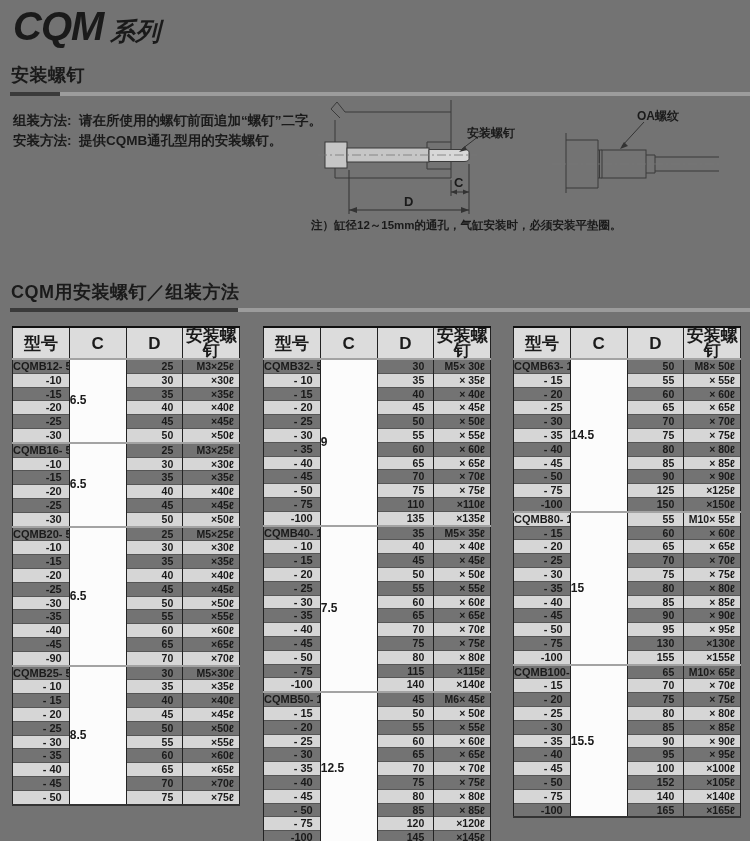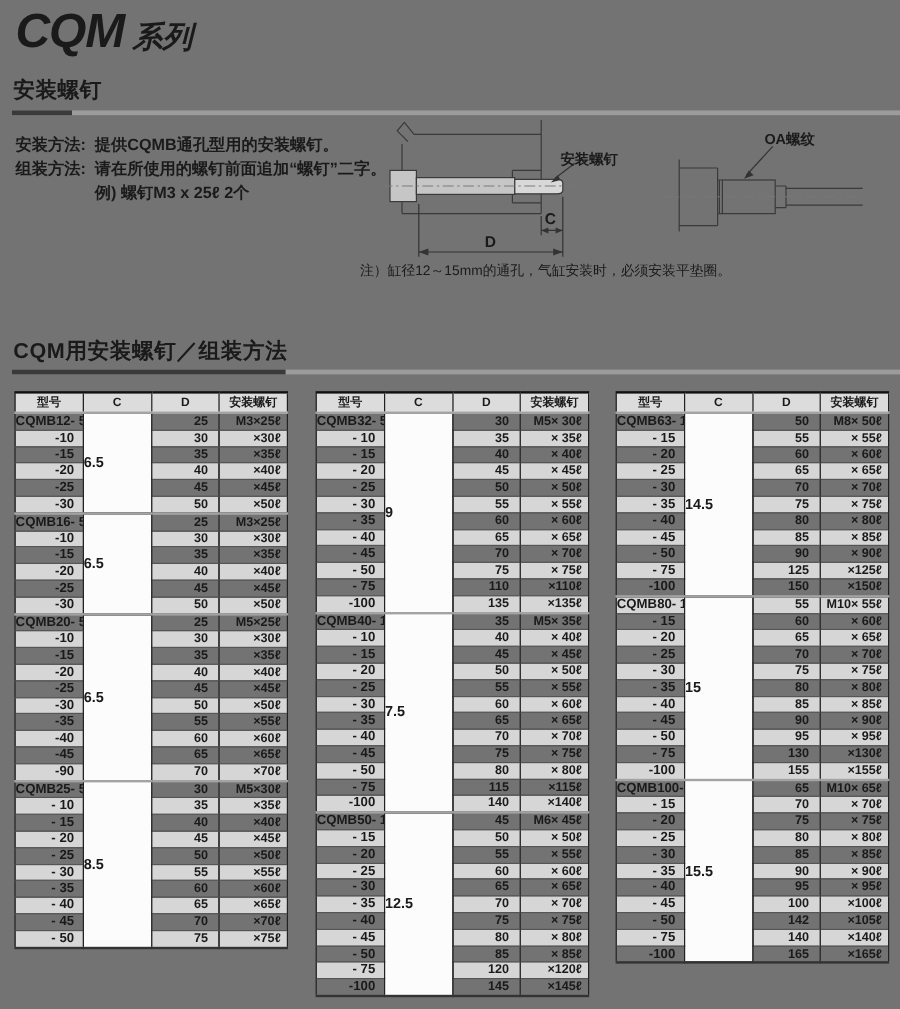--- a/index.html
+++ b/index.html
@@ -37,31 +37,31 @@
   .lbl-screw{left:152px; top:27px;}
   .lbl-thread{left:85px; top:8px;}
   .lbl-c{left:139px; top:77px; font-size:13px;}
   .lbl-d{left:89px; top:96px; font-size:13px;}
   svg .ln{stroke:#3a3a3a; stroke-width:1; fill:none;}
   svg .cl{stroke:#777; stroke-width:.8; fill:none; stroke-dasharray:9 3 2 3;}
   svg .dim{stroke:#333; stroke-width:1; fill:none;}
   svg .fillpart{fill:var(--screw-fill); stroke:#3a3a3a; stroke-width:1;}
   svg .fillpart2{fill:var(--screw-fill-light); stroke:#3a3a3a; stroke-width:1;}
   svg .ah{fill:#333; stroke:none;}
-  .note{position:absolute; left:300px; top:218px; font-size:11.5px; font-weight:normal;}
+  .note{position:absolute; left:311px; top:218px; font-size:11.5px; font-weight:bold;}
 
   
   .tables{position:absolute; left:0; top:326px; width:750px;}
   .spec-table{position:absolute; top:0;}
   .st0{left:12px;} .st1{left:263px;} .st2{left:513px;}
   .spec-table table{border-collapse:collapse; table-layout:fixed; width:228px;
     border-bottom:2px solid #333;}
   .spec-table th{background:var(--header-bg); border:1px solid var(--border-dark);
     border-top:2px solid #111; border-bottom:1.5px solid #111;
-    font-size:10px; font-weight:bold; height:15px; line-height:15px; text-align:center;}
+    font-size:17px; font-weight:bold; height:15px; line-height:15px; text-align:center;}
   .spec-table td{height:12.8px; line-height:12.8px; font-size:10.5px; font-weight:bold;
     border-left:1px solid var(--border-dark); border-right:1px solid var(--border-dark);
     border-top:1px solid var(--row-line); white-space:nowrap; overflow:hidden;}
   .spec-table td.model{width:97px; text-align:right; padding-right:7px; font-size:11px;}
   .spec-table td.cval{width:29px; text-align:left; background:#fcfcfc; font-size:12px;}
   .spec-table td.d{width:32px; text-align:right; padding-right:9px;}
   .spec-table td.screw{width:70px; text-align:right; padding-right:5px;}
   .spec-table tr.shade td.model, .spec-table tr.shade td.d, .spec-table tr.shade td.screw{background:var(--shade-row);}
   .spec-table tr.group-start td{border-top:2px solid #a3a3a3;}
 </style>
@@ -74,30 +74,26 @@
     <span class="t-en">CQM</span><span class="t-cn">系列</span>
   </div>
 
   <div class="sec-head s1">安装螺钉</div>
   <div class="rule r1">
       <span class="dark"></span>
     </div>
 
   <div class="instructions">
     <div class="ins-line">
-      <span class="ins-label">安装方法:</span>
-      <span>提供CQMB通孔型用的安装螺钉。</span>
-    </div>
-    <div class="ins-line">
       <span class="ins-label">组装方法:</span>
       <span>请在所使用的螺钉前面追加“螺钉”二字。</span>
     </div>
     <div class="ins-line">
-      <span class="ins-label"></span>
-      <span>例) 螺钉M3 x 25ℓ 2个</span>
+      <span class="ins-label">安装方法:</span>
+      <span>提供CQMB通孔型用的安装螺钉。</span>
     </div>
   </div>
 
   <div class="diagram-left">
     <svg width="215" height="122" viewBox="0 0 215 122">
 
       <path class="ln" d="M30,14 H136 M136,2 V80 M20,80 H136 M20,22 V80"></path>
       <path class="ln" d="M30,14 L22,4 L16,11 L25,20"></path>
 
       <path class="ln" d="M112,44 H136 M112,44 V50 M112,71 H136 M112,64 V71"></path>
@@ -675,21 +671,21 @@
               <td class="d">95</td>
               <td class="screw">× 95ℓ</td>
             </tr>
             <tr class="shade">
               <td class="model">- 45</td>
               <td class="d">100</td>
               <td class="screw">×100ℓ</td>
             </tr>
             <tr class="">
               <td class="model">- 50</td>
-              <td class="d">142</td>
+              <td class="d">152</td>
               <td class="screw">×105ℓ</td>
             </tr>
             <tr class="shade">
               <td class="model">- 75</td>
               <td class="d">140</td>
               <td class="screw">×140ℓ</td>
             </tr>
             <tr class="">
               <td class="model">-100</td>
               <td class="d">165</td>

